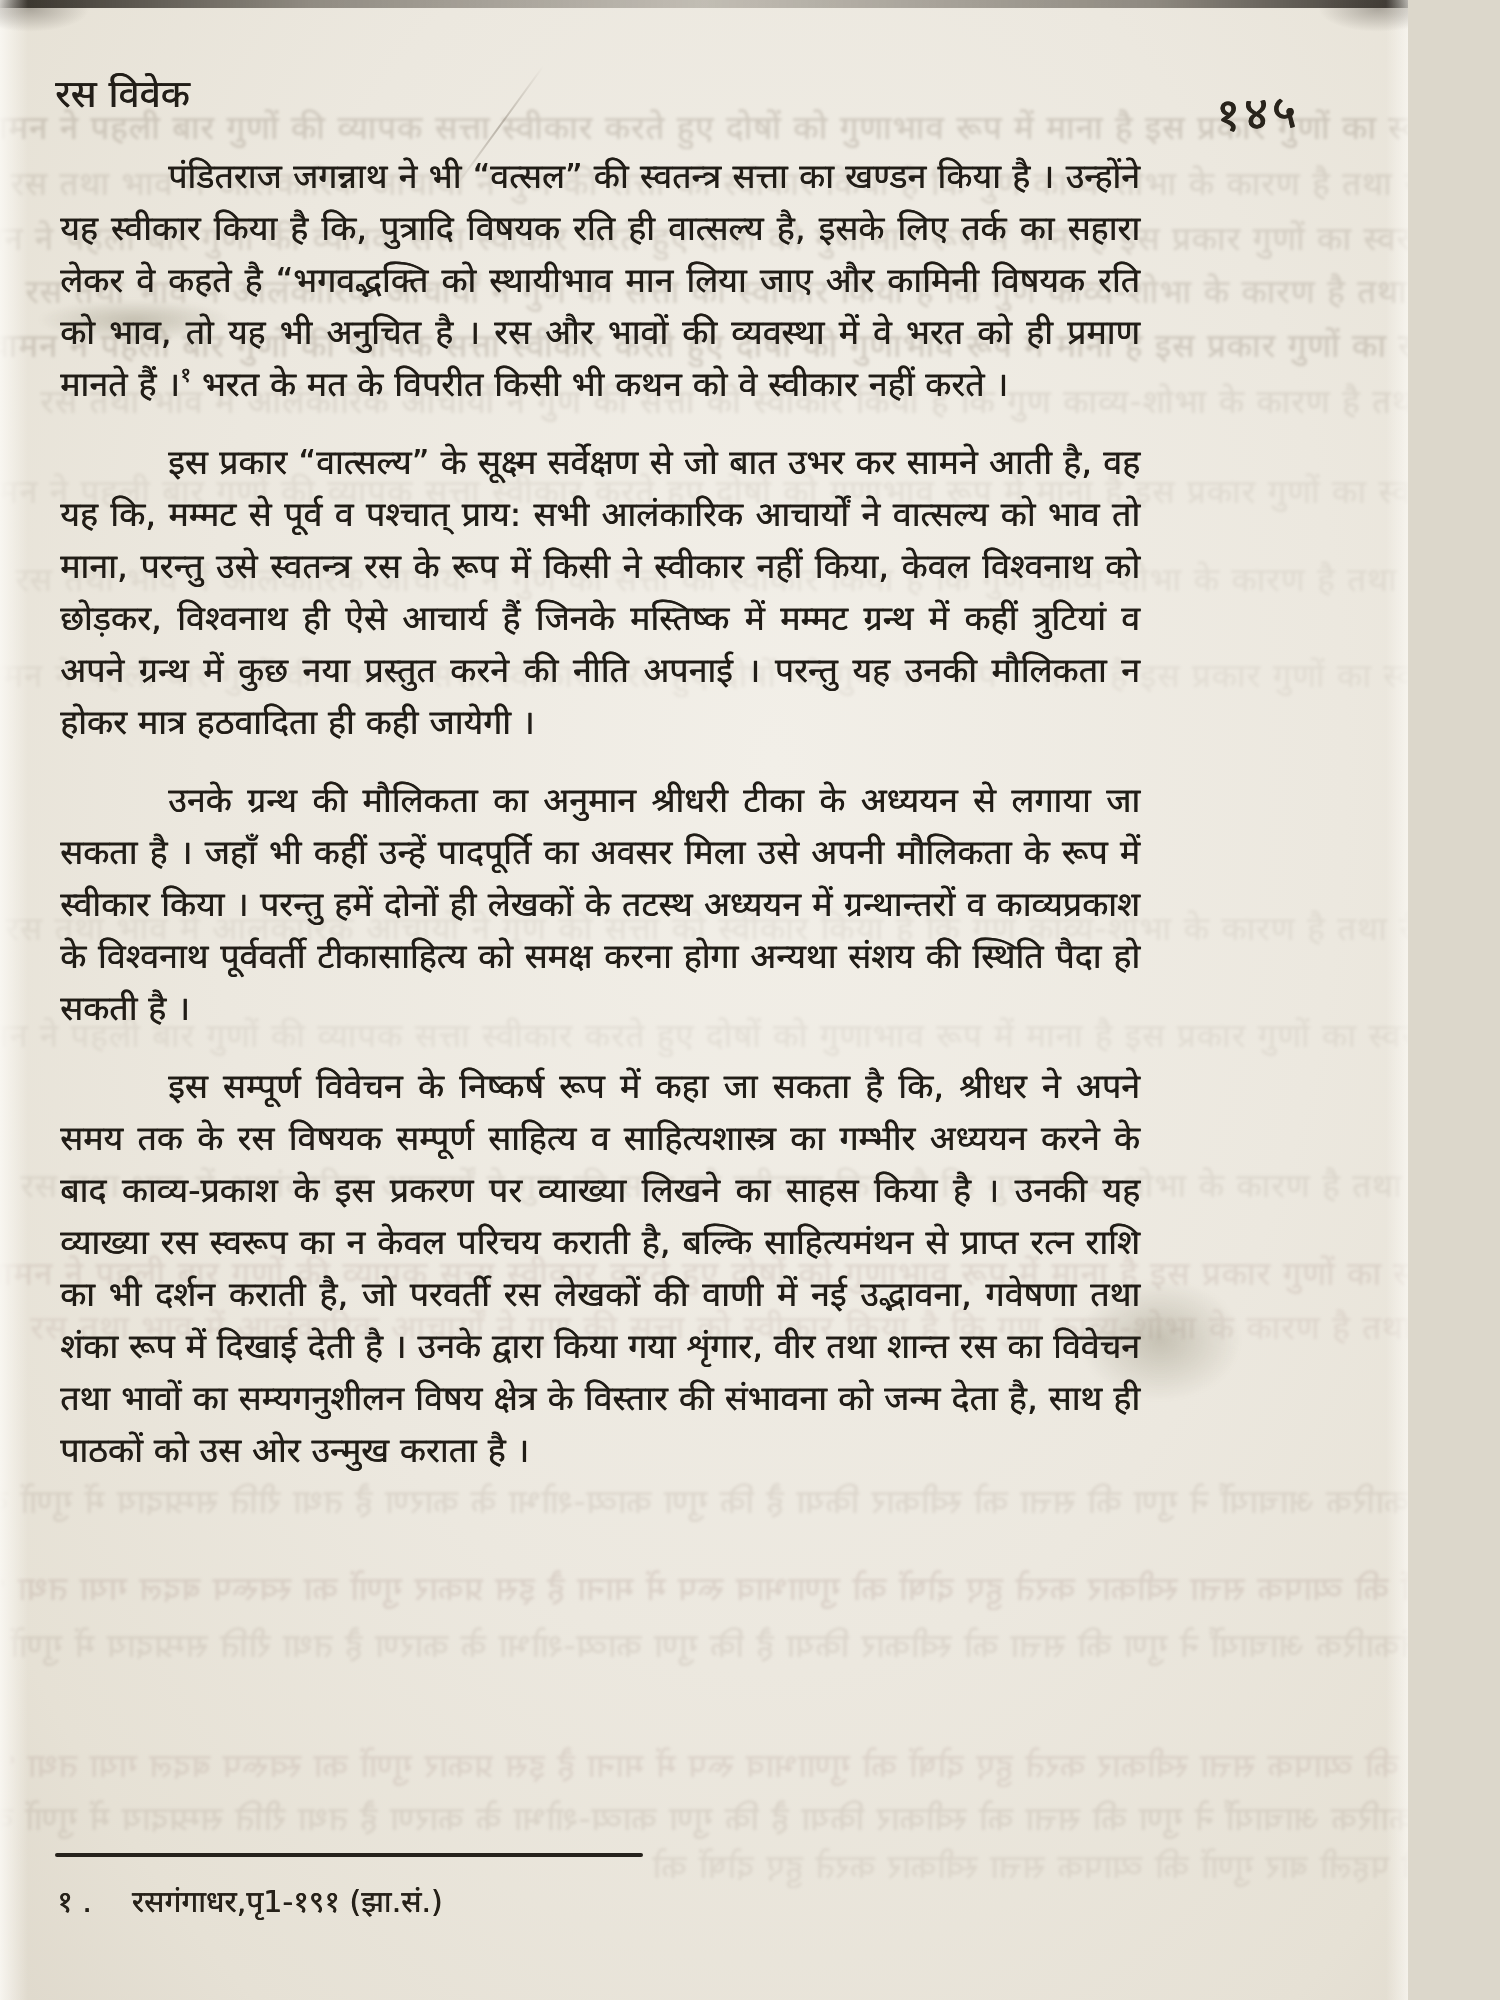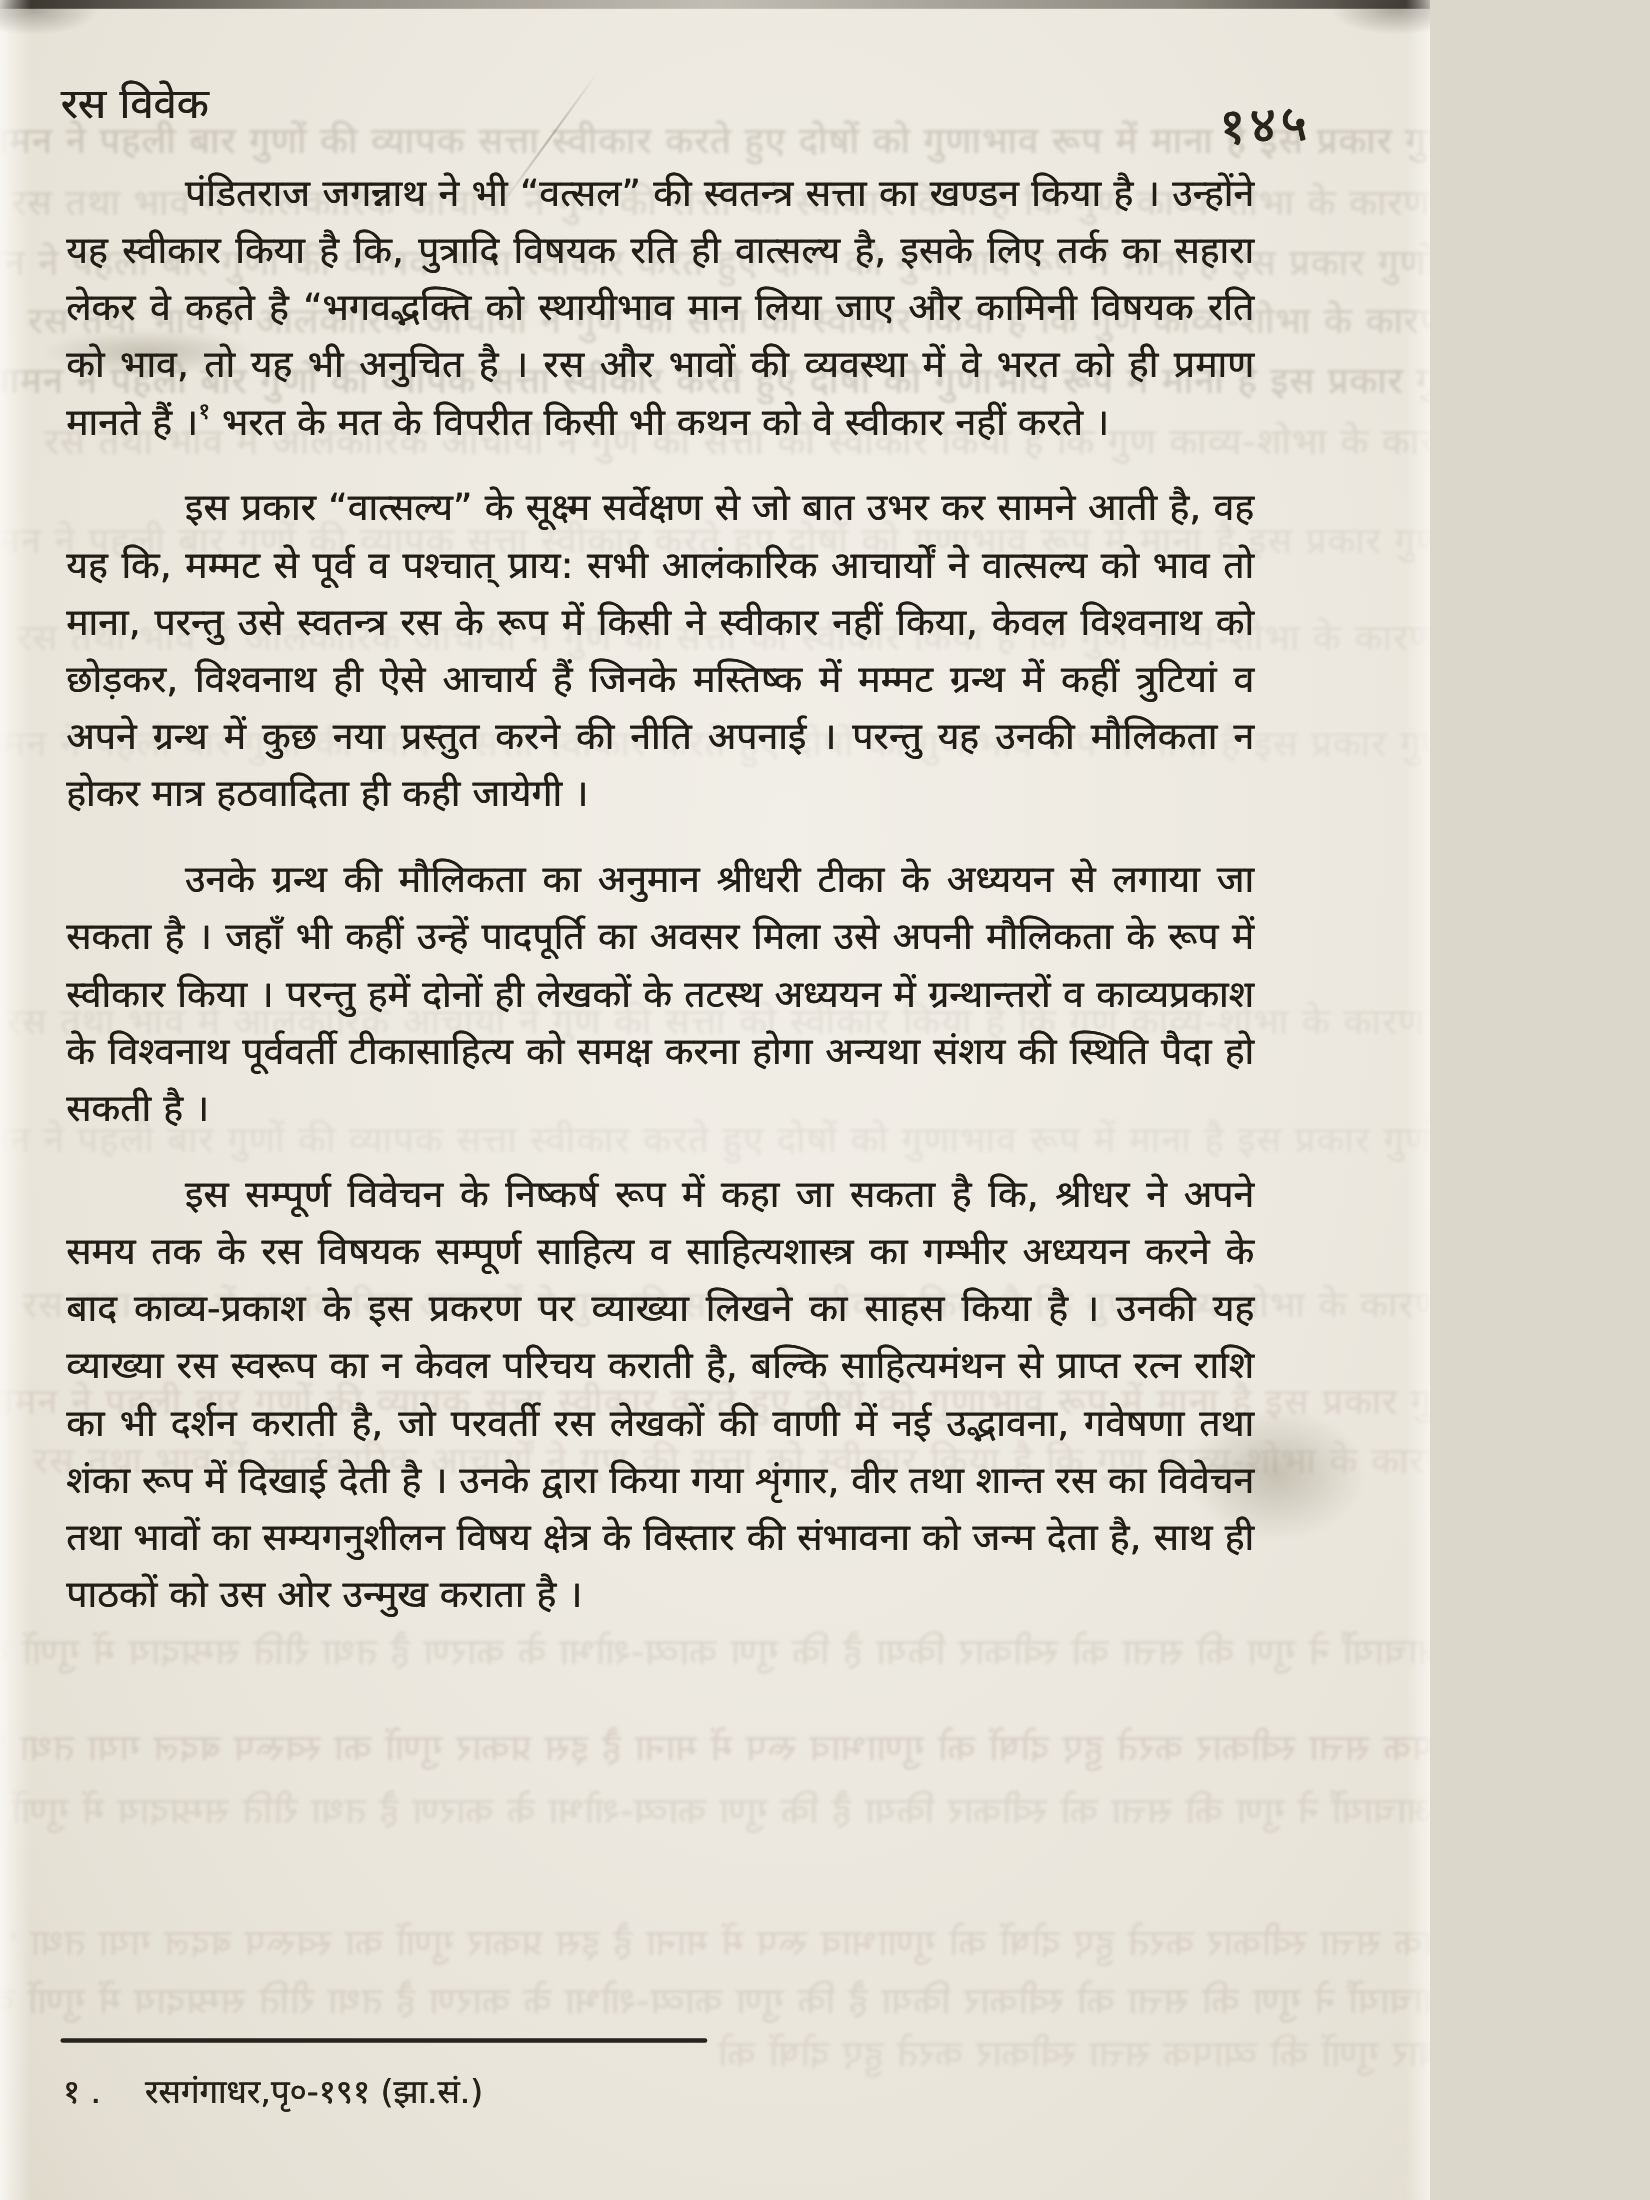--- a/index.html
+++ b/index.html
@@ -7,21 +7,21 @@
     padding: 0;
     width: 1500px;
     height: 2000px;
     background: #dcd7cb;
     font-family: "DejaVu Sans", sans-serif;
     overflow: hidden;
   }
   .page {
     position: absolute;
     left: 0; top: 0;
-    width: 1300px; height: 2000px;
+    width: 1408px; height: 2000px;
     background:
       radial-gradient(ellipse at 55% 38%, #f2efe8 0%, #ece8df 52%, #e6e1d5 85%, #dfd9cc 100%);
     overflow: hidden;
   }
   
   .edge-top {
     position: absolute; left: 0; top: 0; width: 100%; height: 8px;
     background: linear-gradient(90deg,
       rgba(38,34,28,.92) 0%, rgba(70,64,55,.55) 22%,
       rgba(95,88,77,.30) 50%, rgba(66,60,51,.55) 82%,
@@ -149,16 +149,16 @@
   <div class="content">
     <p><span>पंडितराज जगन्नाथ ने भी “वत्सल” की स्वतन्त्र सत्ता का खण्डन किया है । उन्होंने यह स्वीकार किया है कि, पुत्रादि विषयक रति ही वात्सल्य है, इसके लिए तर्क का सहारा लेकर वे कहते है “भगवद्भक्ति को स्थायीभाव मान लिया जाए और कामिनी विषयक रति को भाव, तो यह भी अनुचित है । रस और भावों की व्यवस्था में वे भरत को ही प्रमाण मानते हैं ।</span><sup>१</sup><span> भरत के मत के विपरीत किसी भी कथन को वे स्वीकार नहीं करते ।</span></p>
     <p>इस प्रकार “वात्सल्य” के सूक्ष्म सर्वेक्षण से जो बात उभर कर सामने आती है, वह यह कि, मम्मट से पूर्व व पश्चात् प्राय: सभी आलंकारिक आचार्यों ने वात्सल्य को भाव तो माना, परन्तु उसे स्वतन्त्र रस के रूप में किसी ने स्वीकार नहीं किया, केवल विश्वनाथ को छोड़कर, विश्वनाथ ही ऐसे आचार्य हैं जिनके मस्तिष्क में मम्मट ग्रन्थ में कहीं त्रुटियां व अपने ग्रन्थ में कुछ नया प्रस्तुत करने की नीति अपनाई । परन्तु यह उनकी मौलिकता न होकर मात्र हठवादिता ही कही जायेगी ।</p>
     <p>उनके ग्रन्थ की मौलिकता का अनुमान श्रीधरी टीका के अध्ययन से लगाया जा सकता है । जहाँ भी कहीं उन्हें पादपूर्ति का अवसर मिला उसे अपनी मौलिकता के रूप में स्वीकार किया । परन्तु हमें दोनों ही लेखकों के तटस्थ अध्ययन में ग्रन्थान्तरों व काव्यप्रकाश के विश्वनाथ पूर्ववर्ती टीकासाहित्य को समक्ष करना होगा अन्यथा संशय की स्थिति पैदा हो सकती है ।</p>
     <p>इस सम्पूर्ण विवेचन के निष्कर्ष रूप में कहा जा सकता है कि, श्रीधर ने अपने समय तक के रस विषयक सम्पूर्ण साहित्य व साहित्यशास्त्र का गम्भीर अध्ययन करने के बाद काव्य-प्रकाश के इस प्रकरण पर व्याख्या लिखने का साहस किया है । उनकी यह व्याख्या रस स्वरूप का न केवल परिचय कराती है, बल्कि साहित्यमंथन से प्राप्त रत्न राशि का भी दर्शन कराती है, जो परवर्ती रस लेखकों की वाणी में नई उद्भावना, गवेषणा तथा शंका रूप में दिखाई देती है । उनके द्वारा किया गया शृंगार, वीर तथा शान्त रस का विवेचन तथा भावों का सम्यगनुशीलन विषय क्षेत्र के विस्तार की संभावना को जन्म देता है, साथ ही पाठकों को उस ओर उन्मुख कराता है ।</p>
   </div>
 
   <div class="footnote-rule"></div>
   <div class="footnote">
     <span class="fn-marker">१ .</span>
-    <span class="fn-text">रसगंगाधर,पृ०-१९१ (झा.सं.)</span>
+    <span class="fn-text">रसगंगाधर,पृ1-१९१ (झा.सं.)</span>
   </div>
 
 </div>
 
 </body></html>

